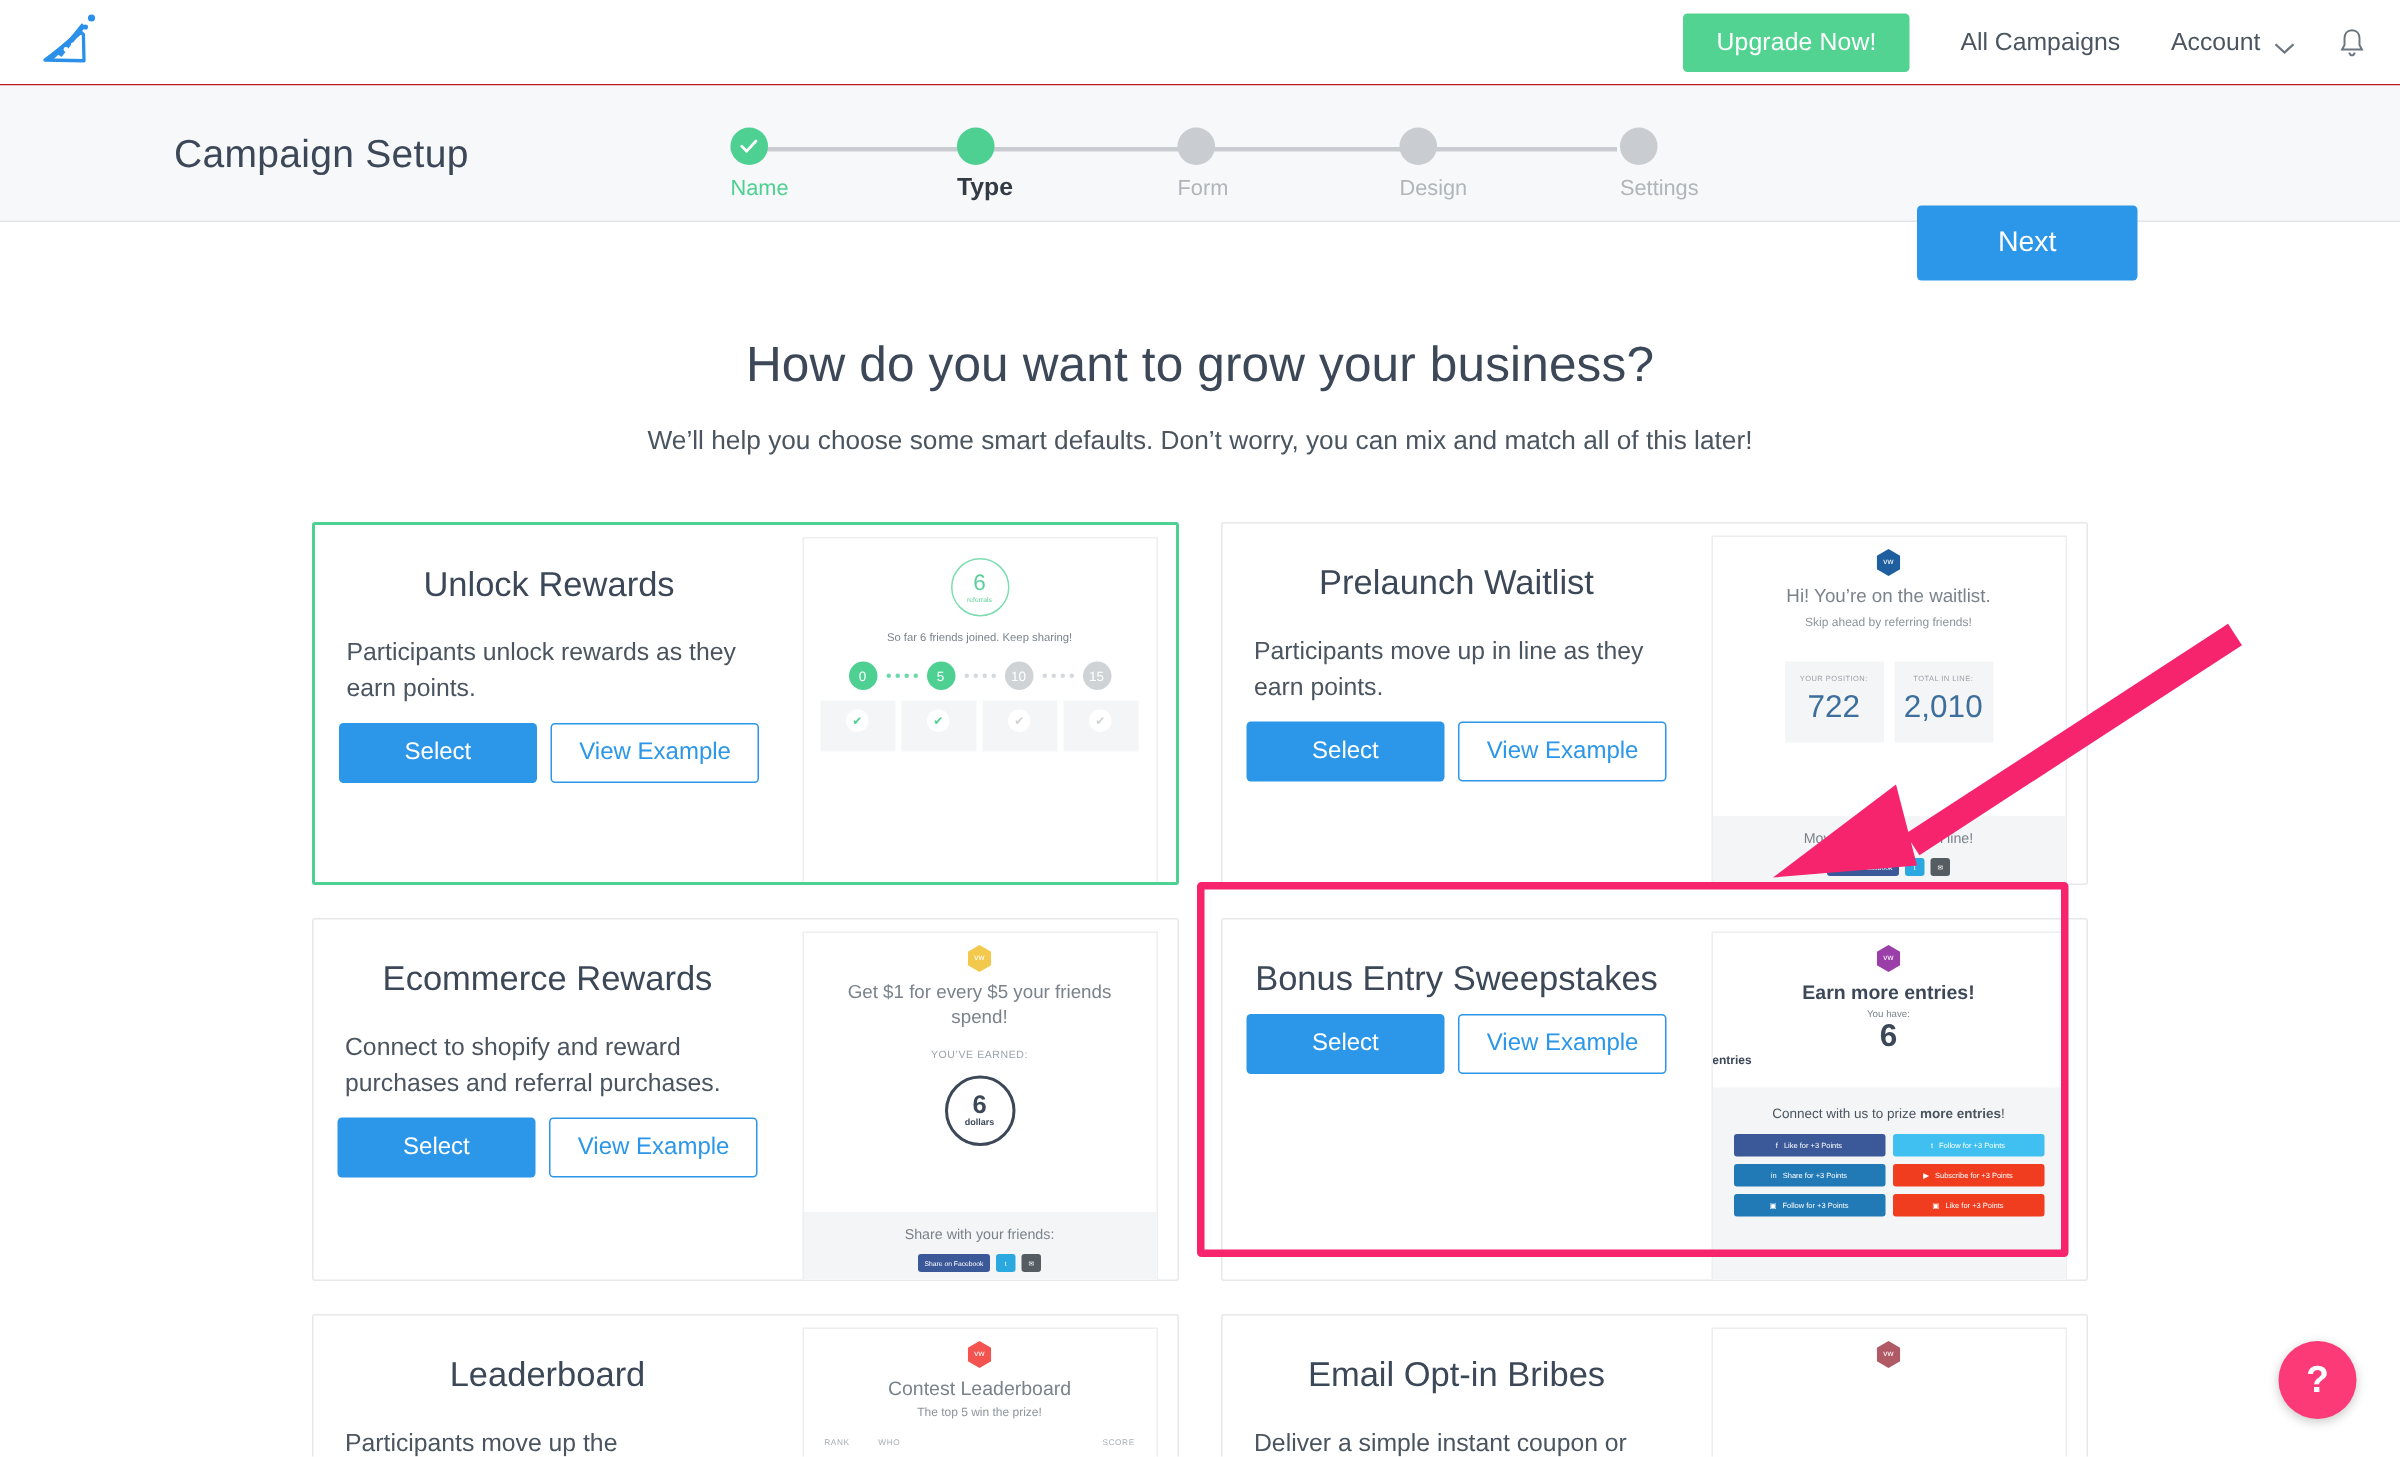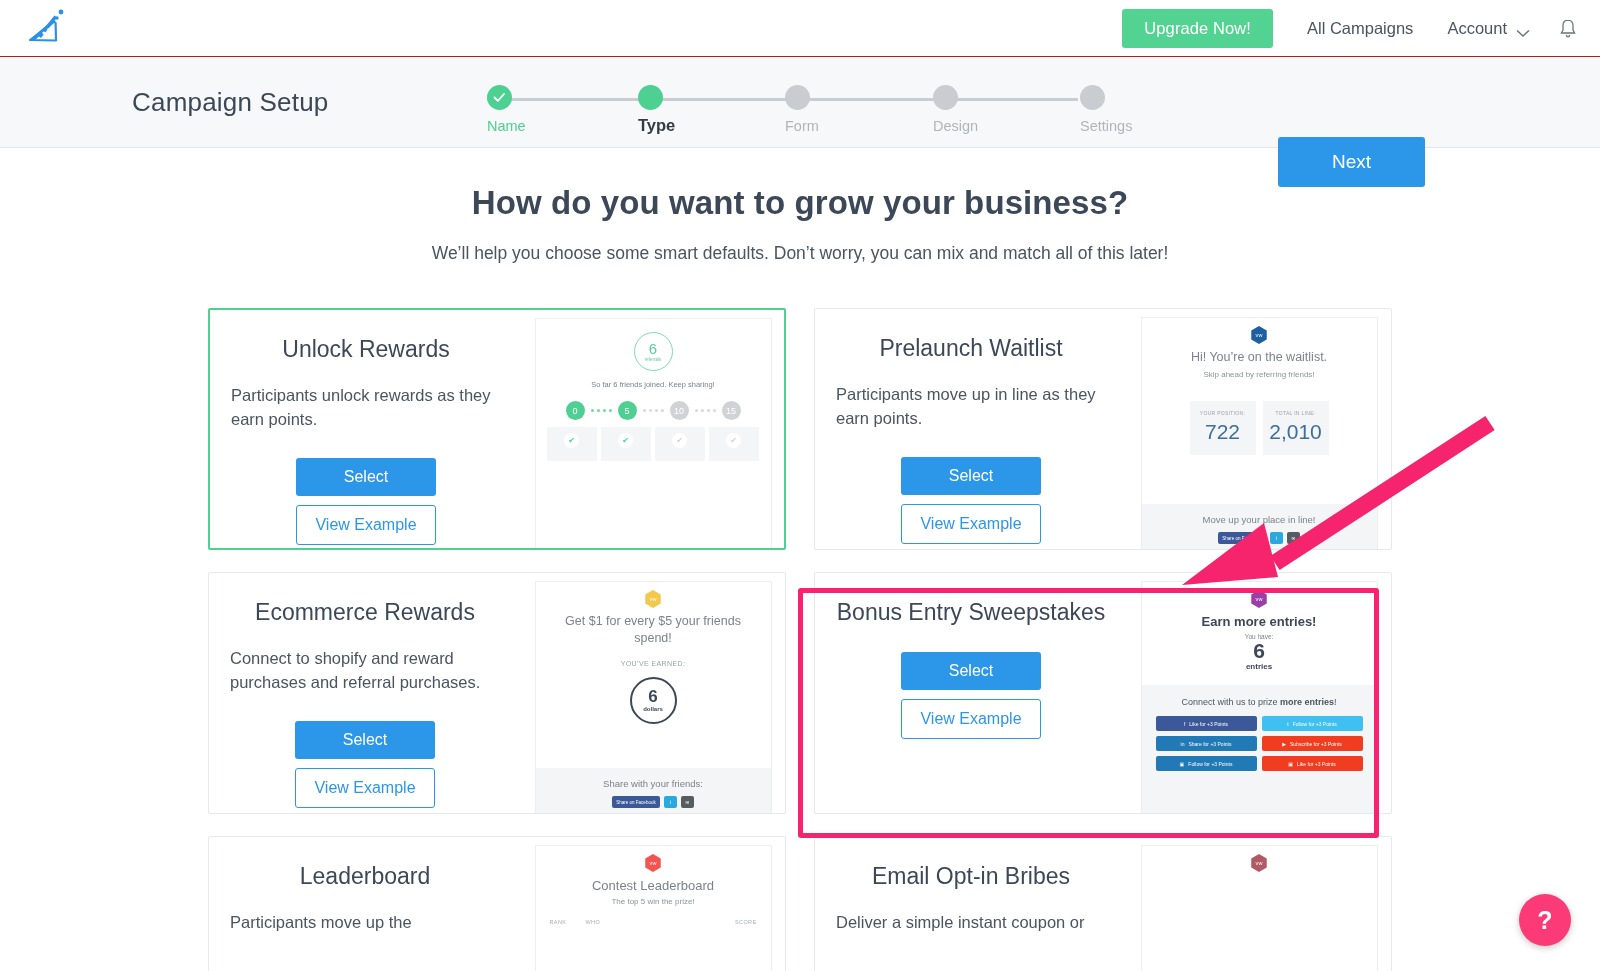--- a/index.html
+++ b/index.html
@@ -36,21 +36,21 @@
   .nav-link.account { display: flex; align-items: center; gap: 9px; }
   .chev { width: 12px; height: 12px; display: inline-block; }
   .bell-wrap { margin-left: 30px; cursor: pointer; display: flex; align-items: center; }
 
   
   .setupbar {
     position: absolute; top: 57px; left: 0; width: 1600px; height: 91px;
     background: #f7f8f9; border-bottom: 1px solid #e4e7ea;
   }
   .setup-title {
-    position: absolute; left: 132px; top: 30px;
+    position: absolute; left: 116px; top: 30px;
     font-size: 26px; color: #3c4858; font-weight: 400;
     letter-spacing: .2px;
   }
   .stepper { position: absolute; left: 470px; top: 22px; width: 625px; height: 66px; }
   .step-line {
     position: absolute; top: 19px; left: 17px; right: 17px; height: 3px;
     background: #c9ccd0;
   }
   .step {
     position: absolute; top: 0; width: 0; text-align: center;
@@ -69,22 +69,22 @@
   .next-btn {
     position: absolute; right: 175px; top: 80px;
     background: #2c97e8; color: #fff; border: none;
     font-size: 19px; padding: 14px 54px; border-radius: 3px; cursor: pointer;
     font-family: "Liberation Sans", sans-serif;
   }
 
   
   .main { position: absolute; top: 148px; left: 0; width: 1600px; }
   .page-heading {
-    text-align: center; font-size: 33px; font-weight: 700;
-    color: #3c4858; margin-top: 36px; letter-spacing: .1px;
+    text-align: center; font-size: 33px; font-weight: 400;
+    color: #3c4858; margin-top: 76px; letter-spacing: .1px;
   }
   .page-sub {
     text-align: center; font-size: 17.5px; color: #4a5560;
     margin-top: 21px; font-weight: 400;
   }
 
   .grid {
     position: relative; width: 1184px; margin: 44px auto 0;
     display: grid; grid-template-columns: 578px 578px; column-gap: 28px; row-gap: 22px;
   }
@@ -96,21 +96,21 @@
   .card.selected { border: 2px solid #4ed092; }
   .card-left {
     width: 312px; padding-top: 26px; display: flex; flex-direction: column;
     align-items: center;
   }
   .card-title { font-size: 23px; color: #3c4858; font-weight: 400; text-align: center; }
   .card-desc {
     font-size: 16.5px; color: #4a5560; text-align: left; line-height: 1.48;
     margin-top: 20px; width: 270px;
   }
-  .card-btns { display: flex; gap: 9px; margin-top: 26px; flex-direction: column; }
+  .card-btns { display: flex; gap: 9px; margin-top: 10px; }
   .btn-select {
     background: #2c97e8; color: #fff; border: none; font-size: 16px;
     padding: 10px 44px; border-radius: 3px; cursor: pointer;
     font-family: "Liberation Sans", sans-serif;
   }
   .btn-view {
     background: #fff; color: #2c97e8; border: 1px solid #2c97e8;
     font-size: 16px; padding: 10px 18px; border-radius: 3px; cursor: pointer;
     font-family: "Liberation Sans", sans-serif;
   }
@@ -181,21 +181,21 @@
     margin: 10px auto 0; display: flex; flex-direction: column;
     align-items: center; justify-content: center;
   }
   .ec-circle .big { font-size: 17px; font-weight: 700; line-height: 1; color: #3c4858; }
   .ec-circle .small { font-size: 6px; font-weight: 700; color: #3c4858; margin-top: 1px; }
   .ec-lbl { text-align: center; font-size: 7px; color: #9aa2a9; letter-spacing: .4px; margin-top: 13px; }
 
   .be-title { text-align: center; font-size: 13px; font-weight: 700; color: #3c4858; margin-top: 6px; }
   .be-sub { text-align: center; font-size: 6.5px; color: #7a838c; margin-top: 4px; }
   .be-num { text-align: center; font-size: 21px; font-weight: 700; color: #3c4858; line-height: 1.05; }
-  .be-unit { text-align: center; font-size: 8px; font-weight: 700; color: #3c4858; }
+  .be-unit { text-align: left; font-size: 8px; font-weight: 700; color: #3c4858; }
   .be-connect { text-align: center; font-size: 9px; color: #4a5560; padding-top: 12px; }
   .be-grid { display: grid; grid-template-columns: 1fr 1fr; gap: 5px; padding: 9px 14px 0; }
   .be-btn {
     height: 15px; border-radius: 2px; color: #fff; font-size: 5px;
     display: flex; align-items: center; justify-content: center; gap: 4px;
   }
 
   .lb-title { text-align: center; font-size: 13px; color: #7a838c; margin-top: 6px; }
   .lb-sub { text-align: center; font-size: 8px; color: #8b949c; margin-top: 4px; }
   .lb-head { display: flex; font-size: 5.5px; color: #a7aeb4; padding: 13px 14px 0; letter-spacing: .4px; }

